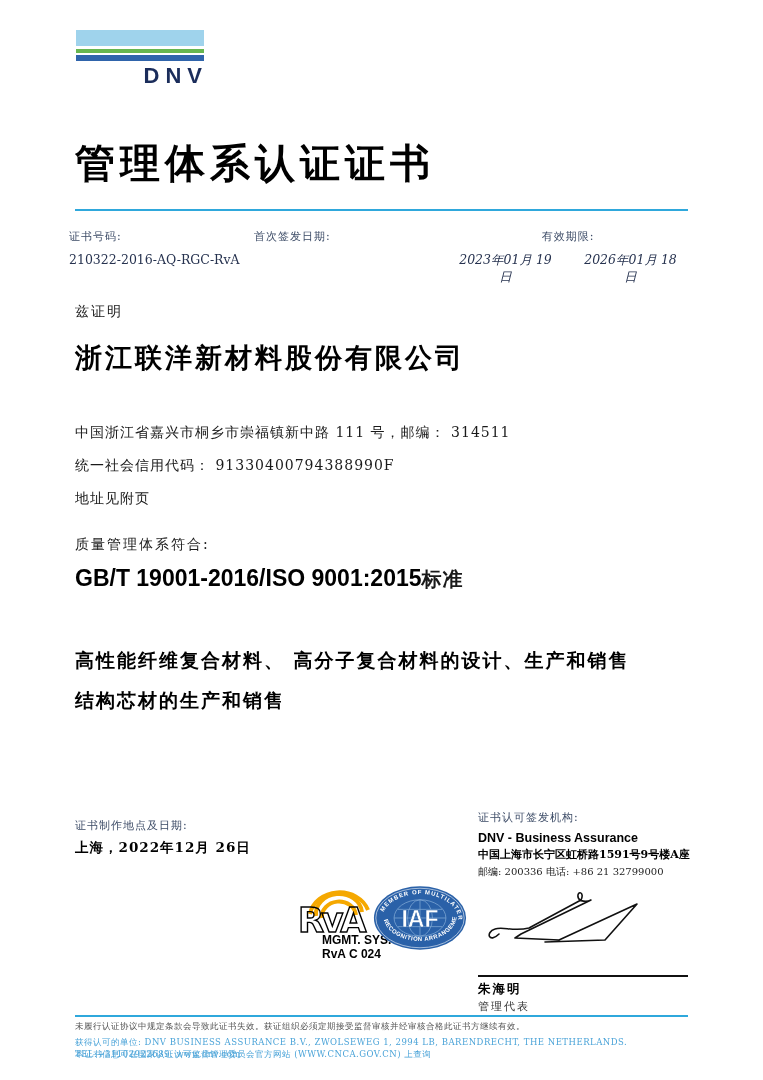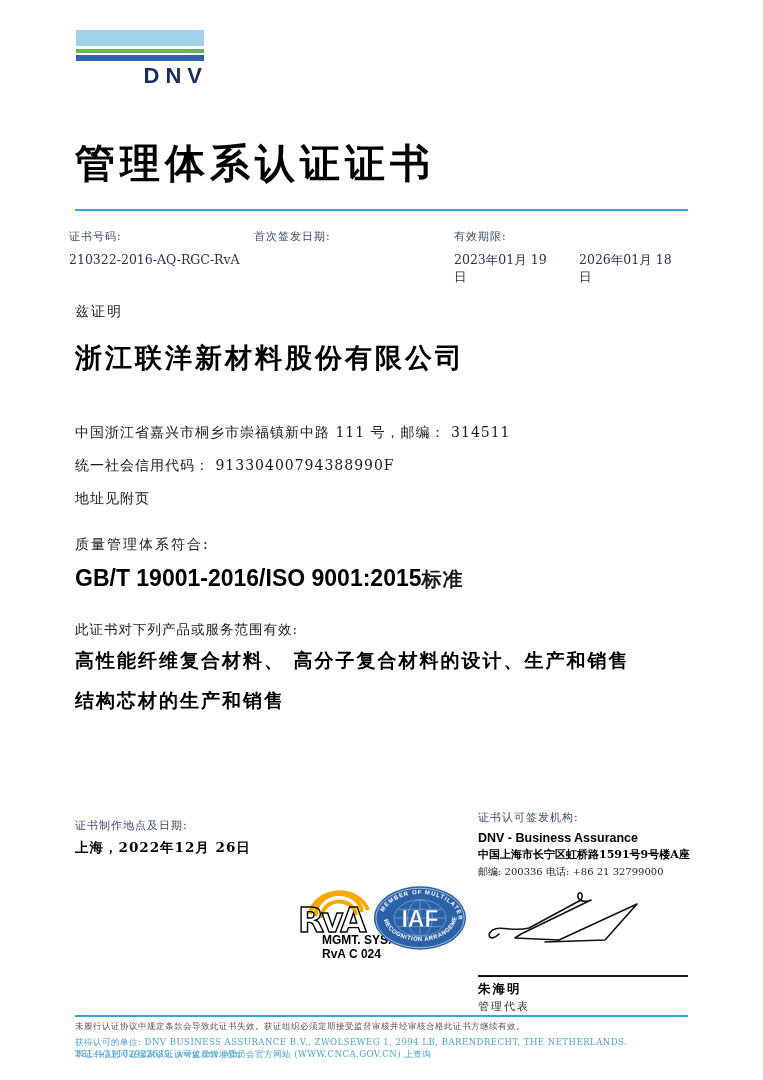--- a/index.html
+++ b/index.html
@@ -24,24 +24,24 @@
     position:absolute; left:75px; top:136px; width:620px;
     font-size:40px; font-weight:bold; letter-spacing:5px; color:#000;
   }
   .rule-cyan { position:absolute; left:75px; height:2px; background:#2fa8dc; }
   .rule-title { top:209px; width:613px; }
   
   .meta { position:absolute; top:229px; left:69px; width:613px; display:flex; }
   .meta-col { display:flex; flex-direction:column; }
   .meta-col.c1 { width:185px; }
   .meta-col.c2 { width:200px; }
-  .meta-col.c3 { flex:1; }
+  .meta-col.c3 { flex:1;text-align:center; }
   .meta-label { font-size:11px; color:#3c4b66; letter-spacing:1px; }
   .meta-value { font-size:12.5px; color:#26324f; margin-top:8px; }
-  .validity-row { display:flex; gap:22px; }
+  .validity-row { display:flex; gap:22px;font-style:italic; }
   
   .certify-intro { position:absolute; left:75px; top:303px; font-size:14px; letter-spacing:2px; }
   .company-name {
     position:absolute; left:75px; top:340px; font-size:27px; font-weight:bold;
     letter-spacing:3px; color:#000;
   }
   .address-block { position:absolute; left:75px; top:416px; font-size:14px; line-height:33px; letter-spacing:1px; }
   .standard-intro { position:absolute; left:75px; top:536px; font-size:14px; letter-spacing:2px; }
   .standard-line { position:absolute; left:75px; top:565px; }
   .standard-name {
@@ -117,21 +117,20 @@
     <div>中国浙江省嘉兴市桐乡市崇福镇新中路 111 号，邮编： 314511</div>
     <div>统一社会信用代码： 91330400794388990F</div>
     <div>地址见附页</div>
   </div>
 
   <div class="standard-intro">质量管理体系符合:</div>
   <div class="standard-line">
     <span class="standard-name">GB/T 19001-2016/ISO 9001:2015</span><span class="standard-suffix">标准</span>
   </div>
 
-  <div class="scope-intro">此证书对下列产品或服务范围有效:</div>
   <div class="scope-line l1">高性能纤维复合材料、 高分子复合材料的设计、生产和销售</div>
   <div class="scope-line l2">结构芯材的生产和销售</div>
 
   <div class="issue-left">
     <div class="issue-label">证书制作地点及日期:</div>
     <div class="issue-place-date">上海，2022年12月 26日</div>
   </div>
 
   <div class="issue-right">
     <div class="issue-label">证书认可签发机构:</div>

